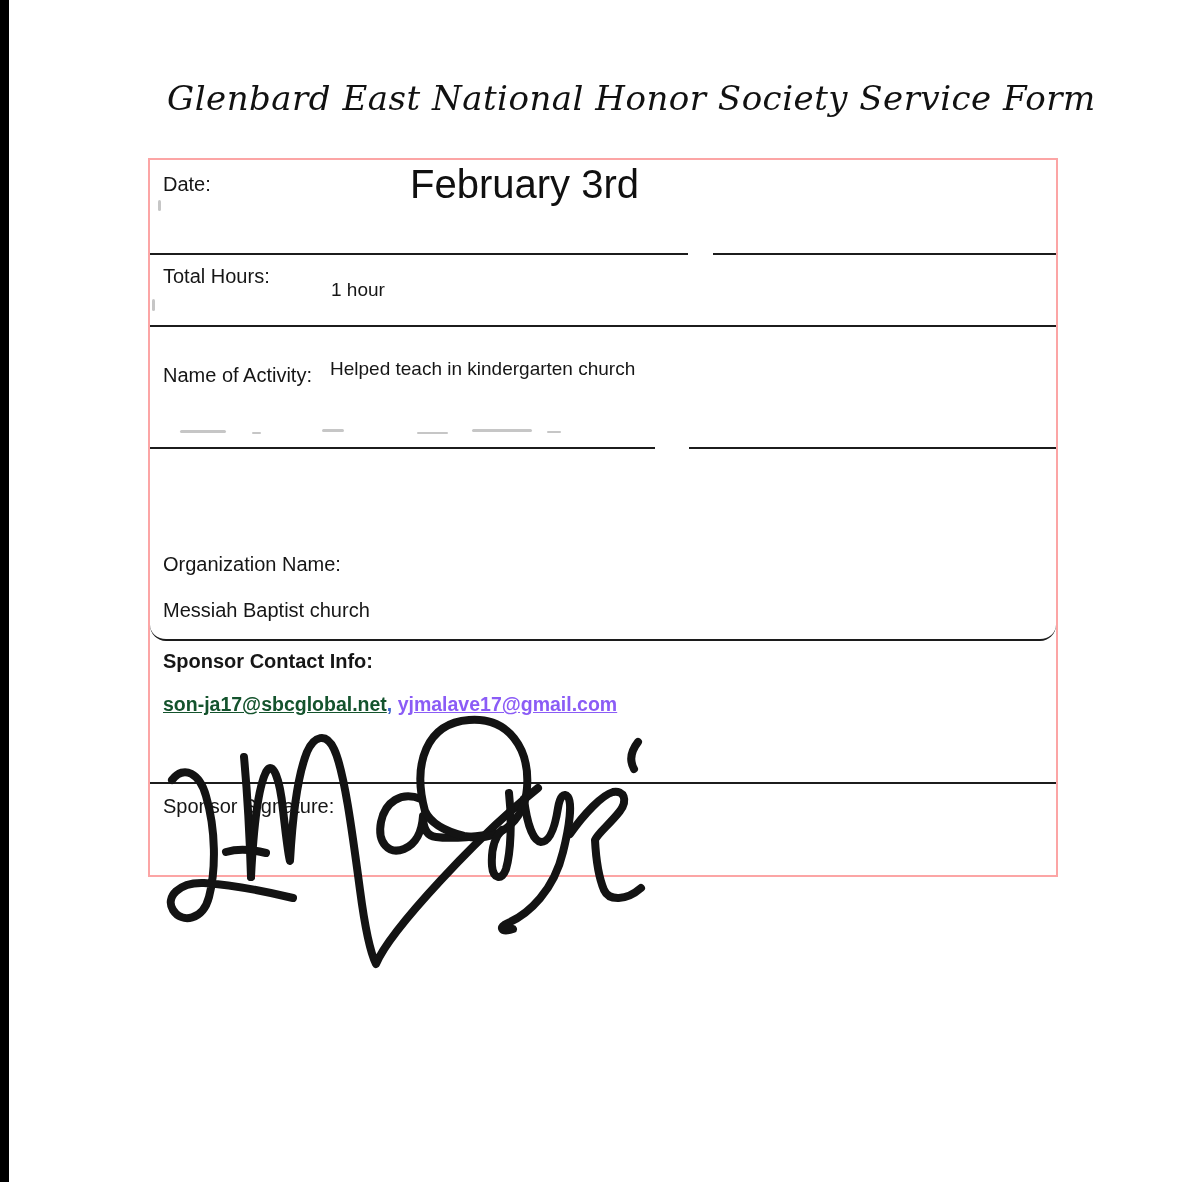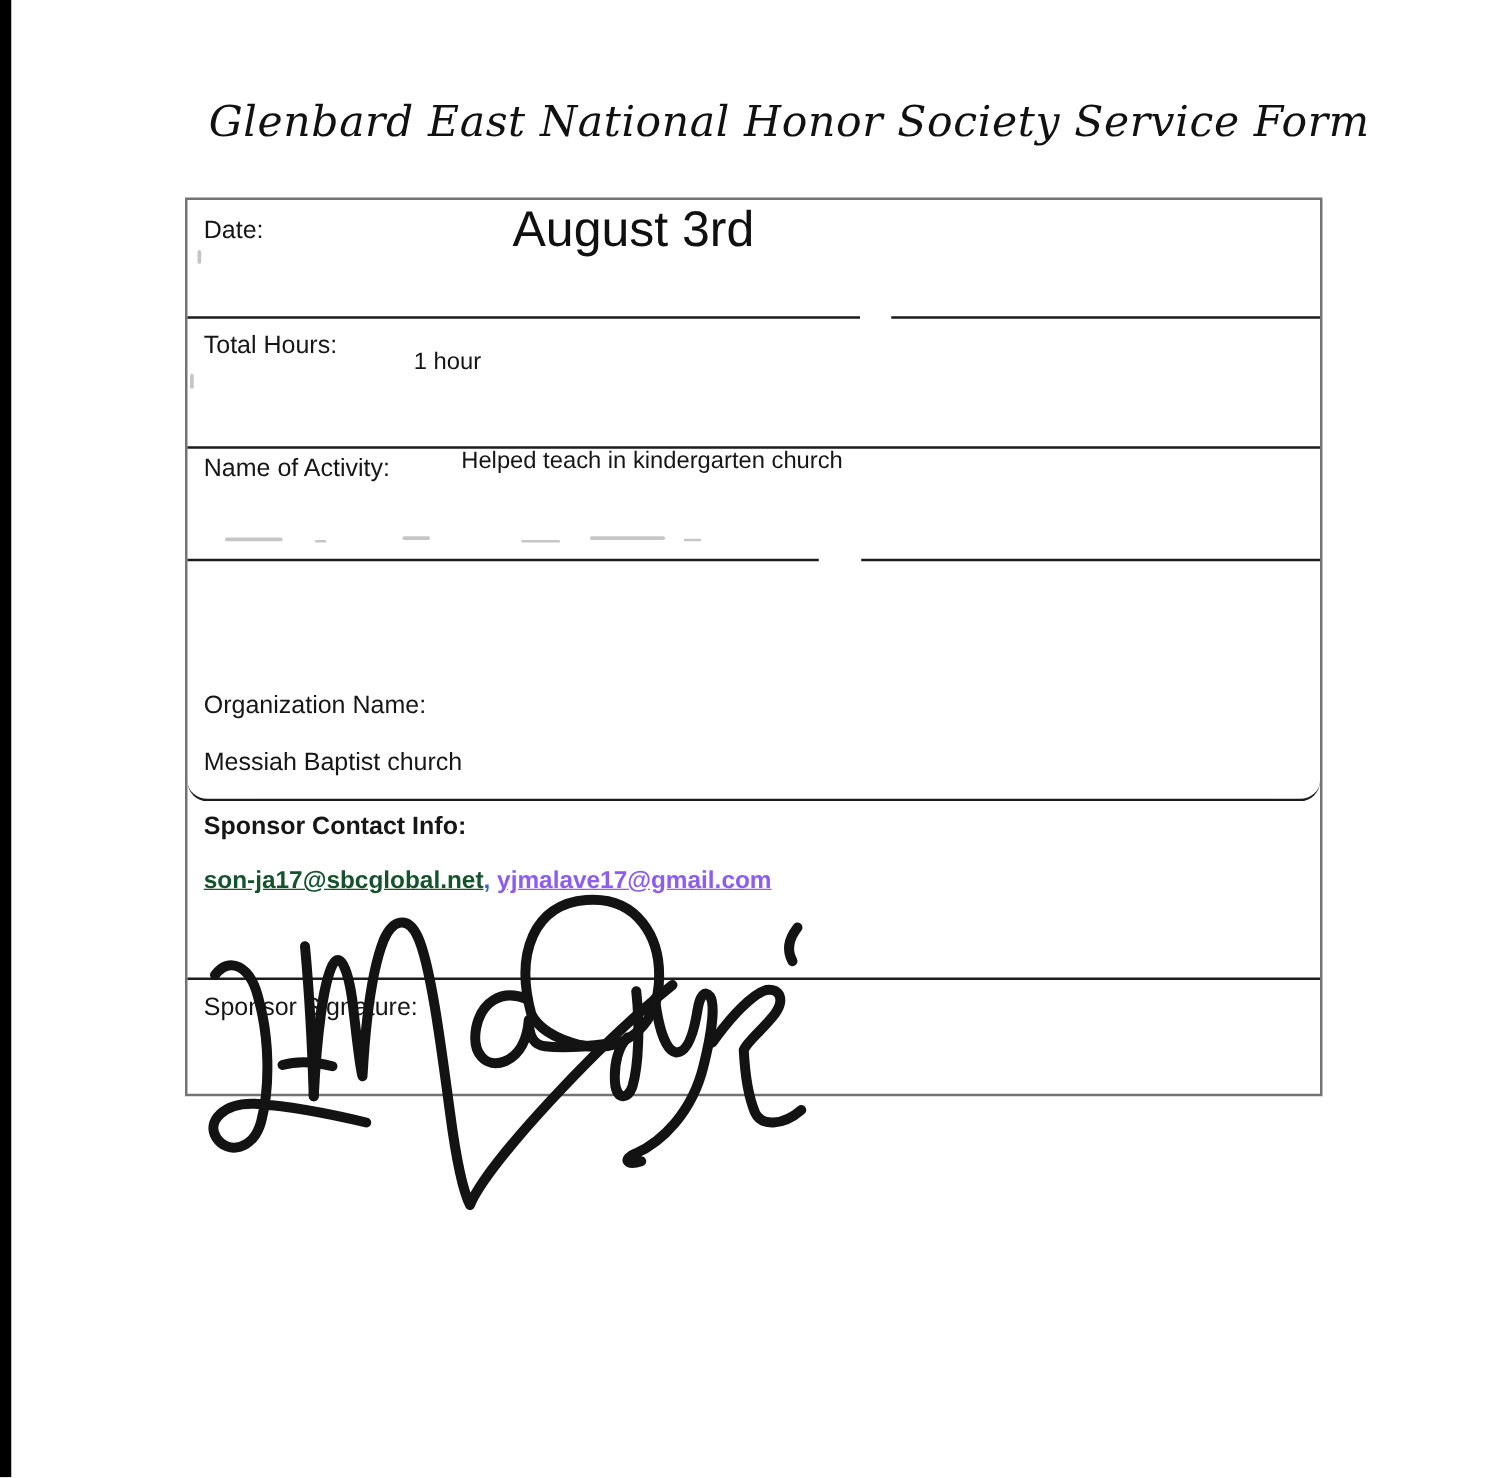--- a/index.html
+++ b/index.html
@@ -27,51 +27,51 @@
     font-weight: 500;
     font-size: 34px;
     letter-spacing: 0.5px;
     color: #111;
     white-space: nowrap;
   }
   .form-table {
     position: absolute;
     left: 148px; top: 158px;
     width: 910px; height: 719px;
-    border: 2px solid #737373;
+    border: 2px solid #fca5a5;
     box-sizing: border-box;
   }
   .row {
     position: absolute;
     left: 0; width: 100%;
     box-sizing: border-box;
     border-bottom: 2px solid #1c1c1c;
   }
   .r1 { top: 0;   height: 95px; }
-  .r2 { top: 95px;  height: 104px; }
+  .r2 { top: 95px;  height: 72px; }
   .r3 { top: 191px; height: 98px; }
   .r4 { top: 289px; height: 95px; }
   .r5 { top: 384px; height: 97px; border-radius: 16px; }
   .r6 { top: 481px; height: 143px; font-weight: bold; }
   .r7 { top: 624px; height: 95px; border-bottom: none; }
   .label {
     position: absolute;
     left: 13px;
     font-size: 20px;
     color: #161616;
     white-space: nowrap;
   }
   .value { position: absolute; font-size: 19px; color: #161616; white-space: nowrap; }
   .value-date {
     left: 260px; top: 2px;
     font-size: 40px;
     color: #101010;
   }
   .value-hours { left: 181px; top: 24px; text-align: center; }
-  .value-activity { left: 180px; top: 7px; margin-left: 39px; }
+  .value-activity { left: 180px; top: 7px; }
   .value-line2 { left: 13px; top: 37px; font-size: 20px; }
   .value-org { left: 13px; top: 55px; font-size: 20px; }
   .contact-line { position: absolute; left: 13px; top: 52px; font-size: 19.5px; white-space: nowrap; }
   .email-link { text-decoration: underline; cursor: pointer; }
   .sep { text-decoration: none; }
   .sig-svg { position: absolute; left: 150px; top: 700px; pointer-events: none; }
   .residue { position: absolute; background: #c6c6c6; border-radius: 2px; }
   .notch { position: absolute; background: #ffffff; }
 </style>
 </head>
@@ -80,21 +80,21 @@
 <div class="page">
 
   <div class="edge-strip"></div>
 
   <h1 class="title">Glenbard East National Honor Society Service Form</h1>
 
   <div class="form-table">
 
     <div class="row r1">
       <span class="label" style="top:13px">Date:</span>
-      <span class="value value-date">August 3rd</span>
+      <span class="value value-date">February 3rd</span>
       <span class="residue" style="left:8px; top:40px; width:3px; height:11px;"></span>
     </div>
 
     <div class="row r2">
       <span class="label" style="top:10px">Total Hours:</span>
       <span class="value value-hours">1 hour</span>
       <span class="residue" style="left:2px; top:44px; width:3px; height:12px;"></span>
     </div>
 
     <div class="row r3">

